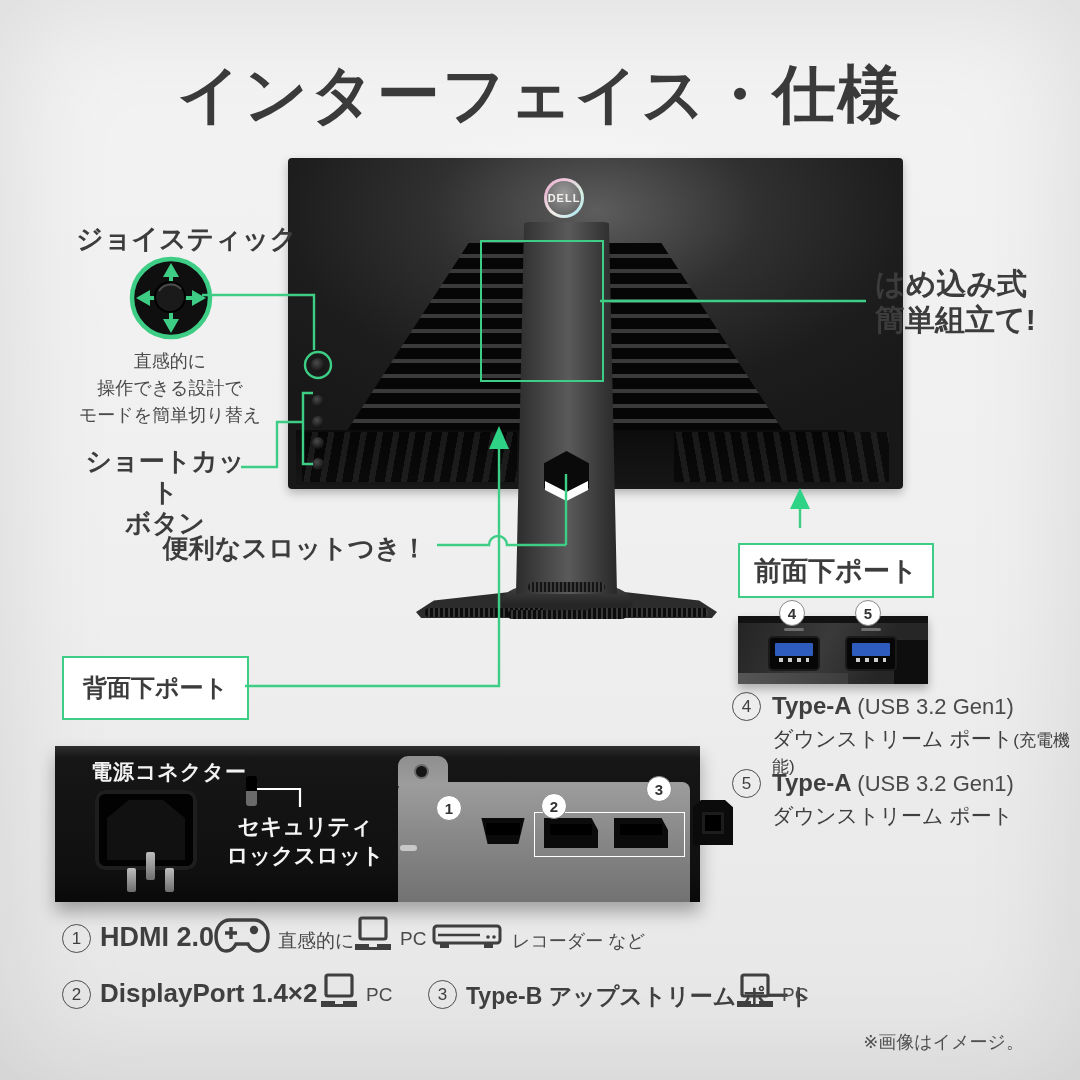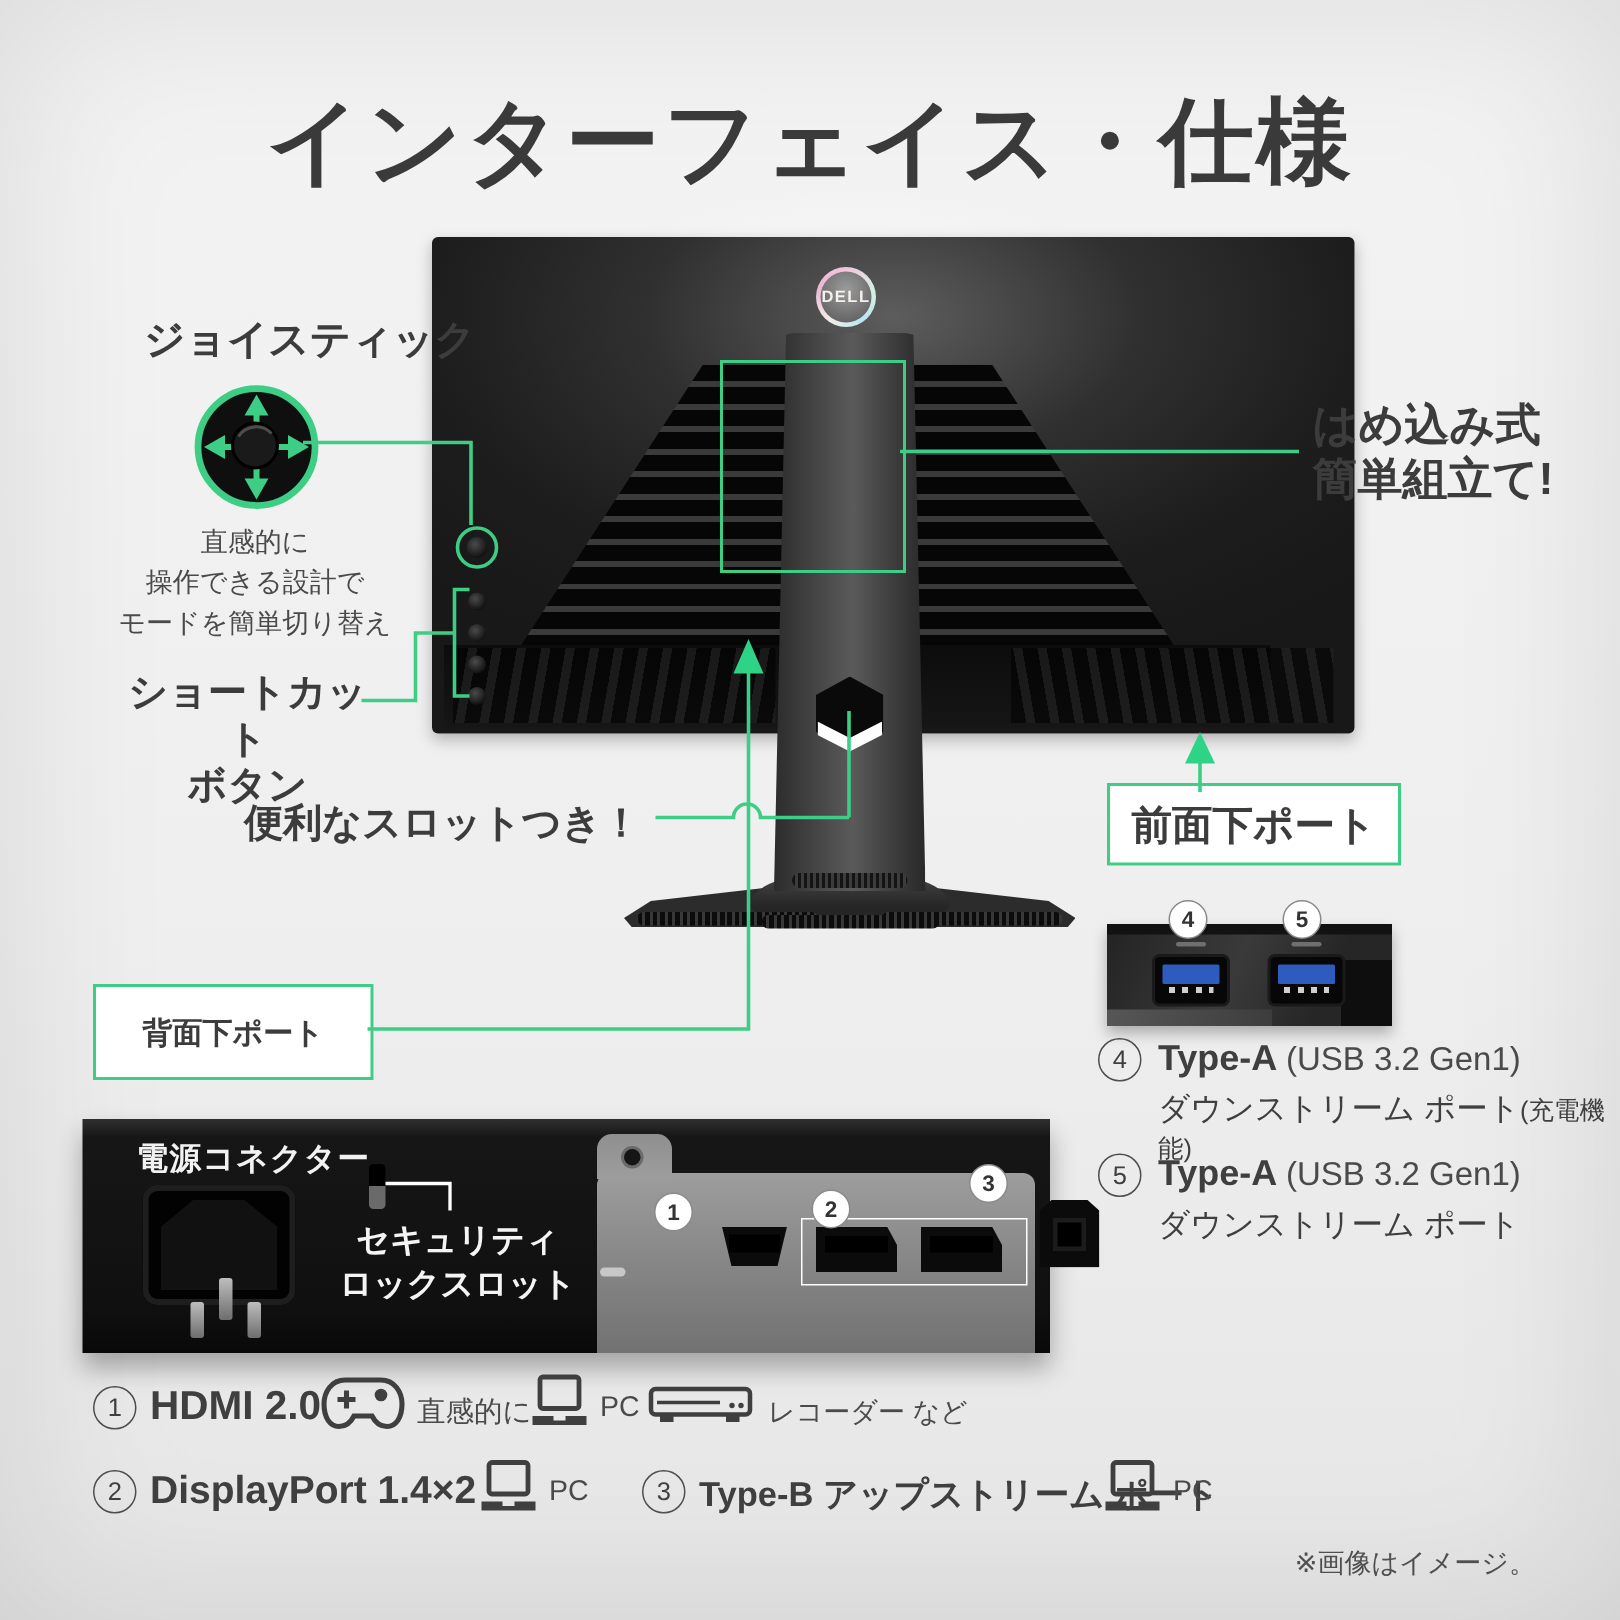--- a/index.html
+++ b/index.html
@@ -191,21 +191,21 @@
     </g>
     <g fill="#2ed386" stroke="none">
       <polygon points="499,426 489,449 509,449"></polygon>
       <polygon points="800,488 790,509 810,509"></polygon>
     </g>
     <path d="M257 789 H300 V807" stroke="#ffffff" stroke-width="2.2" fill="none"></path>
   </svg>
 
   <div class="green-box" style="left:480px;top:240px;width:120px;height:138px;"></div>
 
-  <div class="ann-h" style="left:76px;top:208px;font-size:27px;margin-left:20px;">ジョイスティック</div>
+  <div class="ann-h" style="left:76px;top:221px;font-size:27px;">ジョイスティック</div>
   <svg class="joy-icon" viewBox="0 0 86 86">
     <circle cx="43" cy="43" r="39" fill="#0f0f0f" stroke="#3ecd85" stroke-width="4.5"></circle>
     <g fill="#3ecd85">
       <polygon points="43,8 51,22 35,22"></polygon>
         <rect x="41" y="20" width="4" height="10"></rect>
       <polygon points="43,78 35,64 51,64"></polygon>
         <rect x="41" y="56" width="4" height="10"></rect>
       <polygon points="8,43 22,35 22,51"></polygon>
         <rect x="20" y="41" width="10" height="4"></rect>
       <polygon points="78,43 64,51 64,35"></polygon>
@@ -227,22 +227,22 @@
 
   <div class="ann-h" style="left:155px;top:532px;width:280px;text-align:center;font-size:26px;line-height:33px;">
     <div>便利なスロットつき！</div>
   </div>
 
   <div class="ann-h" style="left:875px;top:266px;font-size:30px;line-height:36px;">
     <div>はめ込み式</div>
     <div>簡単組立て!</div>
   </div>
 
-  <div class="label-box" style="left:62px;top:656px;width:183px;height:60px;font-size:20px;">背面下ポート</div>
-  <div class="label-box" style="left:738px;top:522px;width:192px;height:51px;font-size:27px;">前面下ポート</div>
+  <div class="label-box" style="left:62px;top:656px;width:183px;height:60px;font-size:24px;">背面下ポート</div>
+  <div class="label-box" style="left:738px;top:543px;width:192px;height:51px;font-size:27px;">前面下ポート</div>
 
   <div class="fp-panel">
     <div class="topstrip"></div>
     <div class="darkcorner"></div>
     <div class="botstrip"></div>
     <div class="usb-port" style="left:32px;">
       <div class="ssmark"></div>
       <div class="tongue"></div>
       <div class="pins"></div>
     </div>

